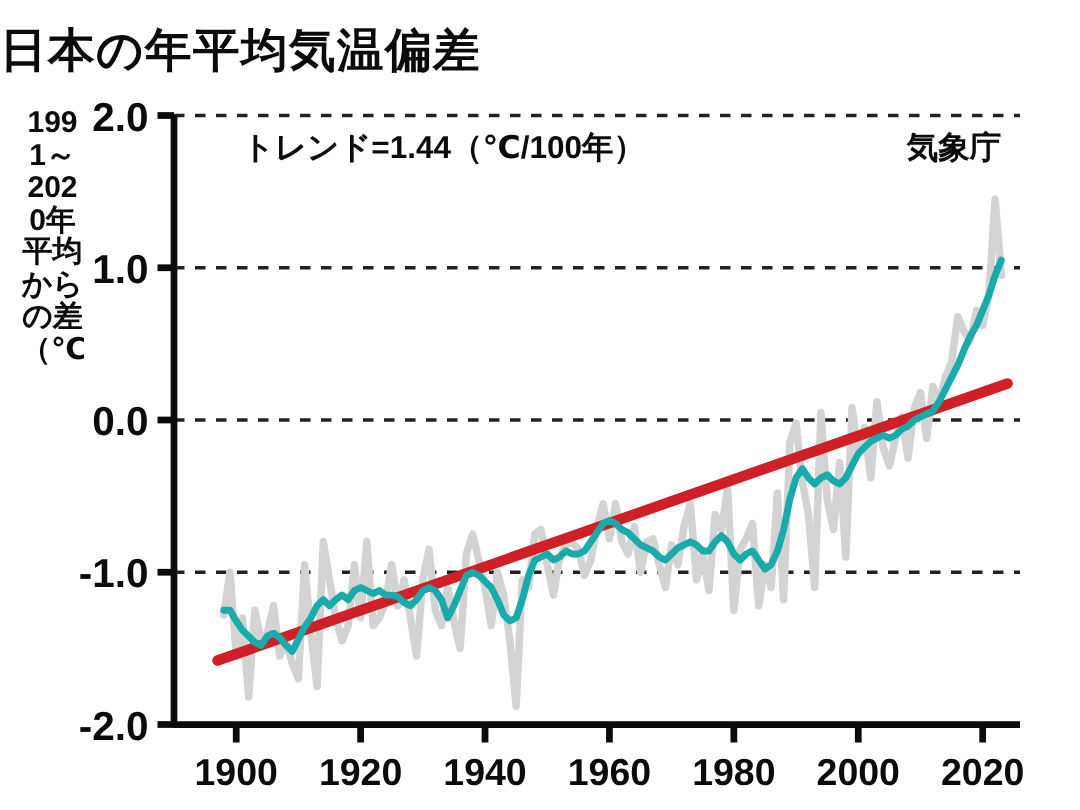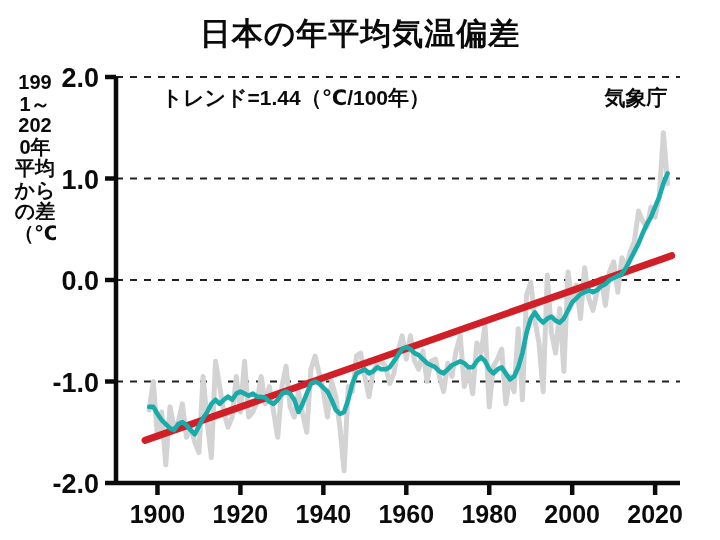--- a/index.html
+++ b/index.html
@@ -5,21 +5,21 @@
   html,body{margin:0;padding:0;}
   body{
     width:720px;height:540px;background:#ffffff;overflow:hidden;
     font-family:"Liberation Sans","DejaVu Sans",sans-serif;
     -webkit-font-smoothing:antialiased;
   }
   #page{position:relative;width:720px;height:540px;}
 
   
   .chart-title{
-    position:absolute;left:0;top:14px;width:720px;text-align:center;
+    position:absolute;left:0;top:14px;width:720px;text-align:left;
     font-size:31px;font-weight:bold;color:#0b0b0b;letter-spacing:1px;
     line-height:40px;white-space:nowrap;
   }
 
   
   .ylabel{
     position:absolute;left:14px;top:72px;width:42px;height:420px;
     font-size:20px;font-weight:bold;color:#0b0b0b;
     line-height:21.5px;text-align:center;letter-spacing:0px;
     word-break:break-all;overflow:hidden;

